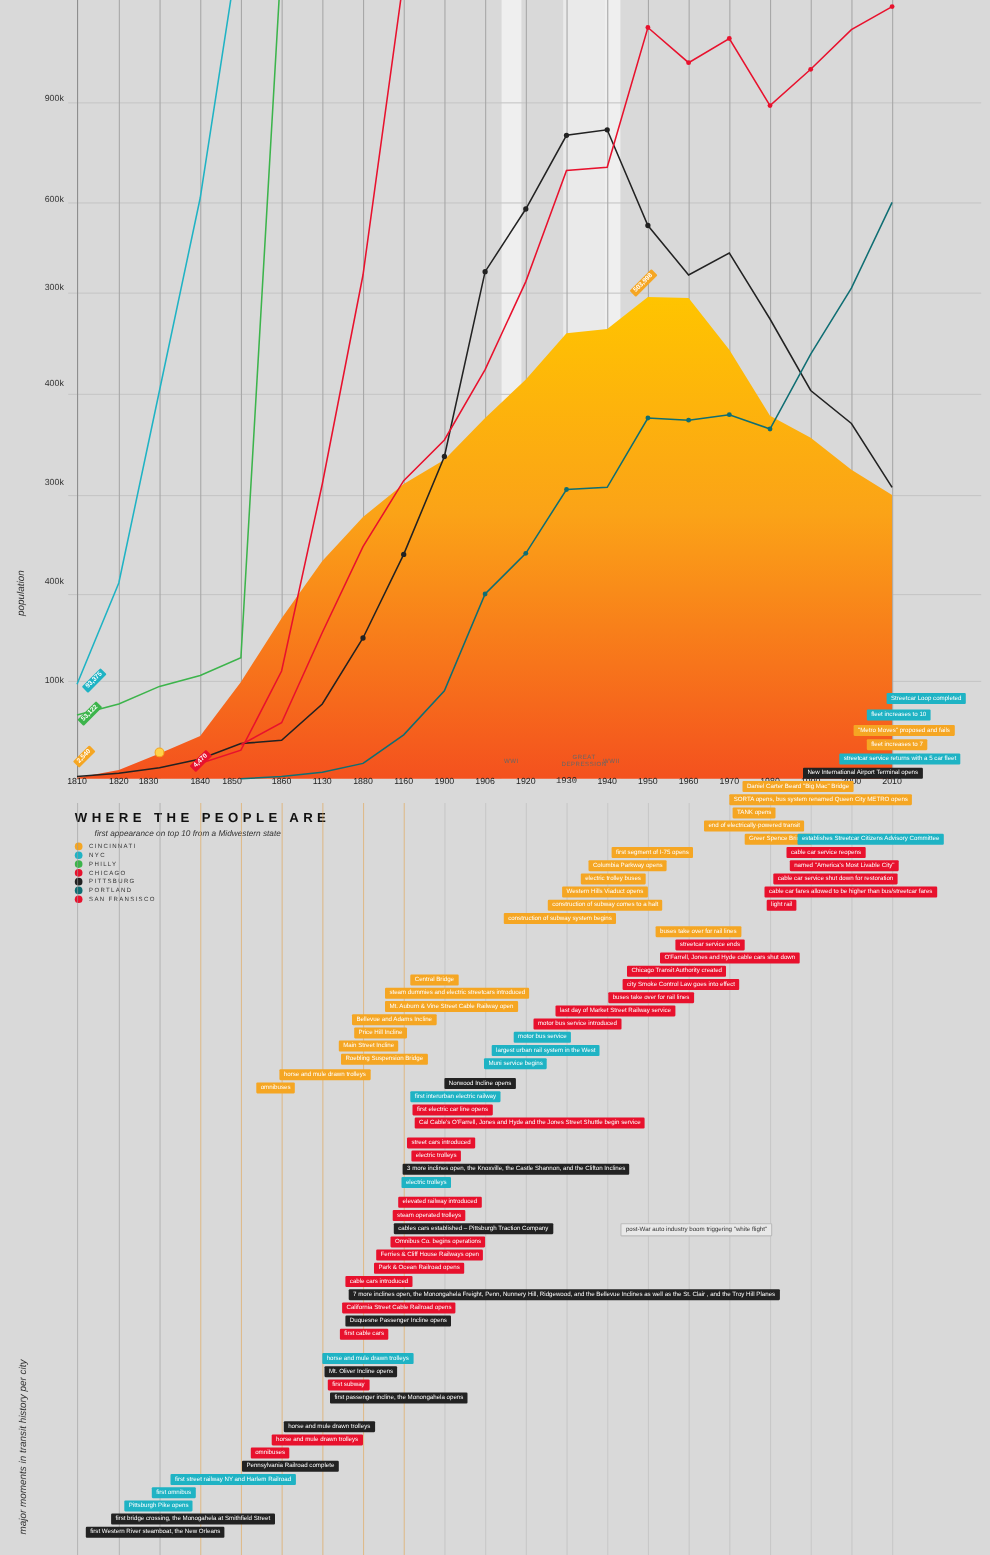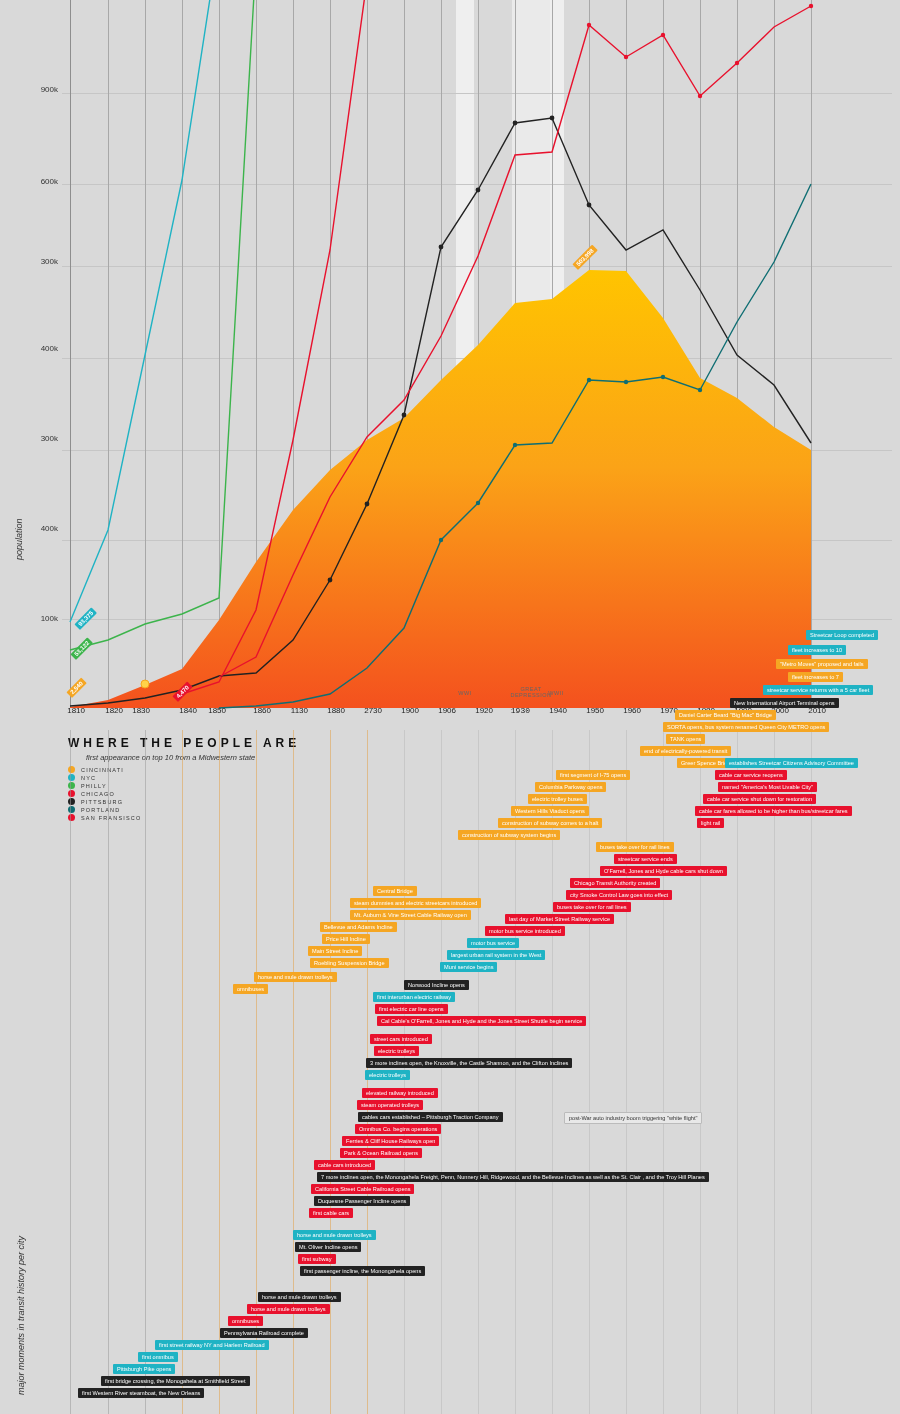--- a/index.html
+++ b/index.html
@@ -15,21 +15,21 @@
   #chart{position:absolute;left:0;top:0;width:900px;height:730px;}
   .band{position:absolute;top:0;bottom:22px;}
   .wwi{background:#efefef;}
   .gd{background:#eaeaea;}
   .wwii{background:#efefef;}
 
   .gridline{position:absolute;top:0;bottom:22px;width:1px;background:#a8a8a8;}
   .gridline.major{background:#8e8e8e;width:1px;}
   .hline{position:absolute;left:62px;right:8px;height:1px;background:#c6c6c6;}
   .ylab{position:absolute;right:842px;font-size:8px;color:#333;text-align:right;width:40px;}
-  .xlab{position:absolute;top:706px;font-size:8px;color:#222;width:30px;text-align:right;}
+  .xlab{position:absolute;top:706px;font-size:8px;color:#222;width:30px;text-align:center;}
   .axis-title{position:absolute;font-style:italic;font-size:9px;color:#333;}
   #ytitle{left:14px;top:560px;transform:rotate(-90deg);transform-origin:left top;white-space:nowrap;}
   #ytitle2{left:16px;top:1395px;transform:rotate(-90deg);transform-origin:left top;white-space:nowrap;}
 
   .eralabel{position:absolute;font-size:5.5px;letter-spacing:.5px;color:#666;text-align:center;}
 
   svg.plot{position:absolute;left:0;top:0;width:900px;height:730px;overflow:visible;}
 
   .pin{position:absolute;font-size:6px;color:#fff;padding:1px 3px;border-radius:1px;
        transform:rotate(-45deg);transform-origin:left bottom;white-space:nowrap;font-weight:bold;}
@@ -170,21 +170,21 @@
     <div class="ev" style="left:730px;top:698px;background:#222;">New International Airport Terminal opens</div>
 
     <div class="xlab" style="left:55px;">1810</div>
     <div class="xlab" style="left:93px;">1820</div>
     <div class="xlab" style="left:120px;">1830</div>
     <div class="xlab" style="left:167px;">1840</div>
     <div class="xlab" style="left:196px;">1850</div>
     <div class="xlab" style="left:241px;">1860</div>
     <div class="xlab" style="left:278px;">1130</div>
     <div class="xlab" style="left:315px;">1880</div>
-    <div class="xlab" style="left:352px;">2730</div>
+    <div class="xlab" style="left:352px;">1160</div>
     <div class="xlab" style="left:389px;">1900</div>
     <div class="xlab" style="left:426px;">1906</div>
     <div class="xlab" style="left:463px;">1920</div>
     <div class="xlab" style="left:500px;font-family:Liberation Mono, monospace;">1930</div>
     <div class="xlab" style="left:537px;">1940</div>
     <div class="xlab" style="left:574px;">1950</div>
     <div class="xlab" style="left:611px;">1960</div>
     <div class="xlab" style="left:648px;">1970</div>
     <div class="xlab" style="left:685px;">1980</div>
     <div class="xlab" style="left:722px;">1990</div>

